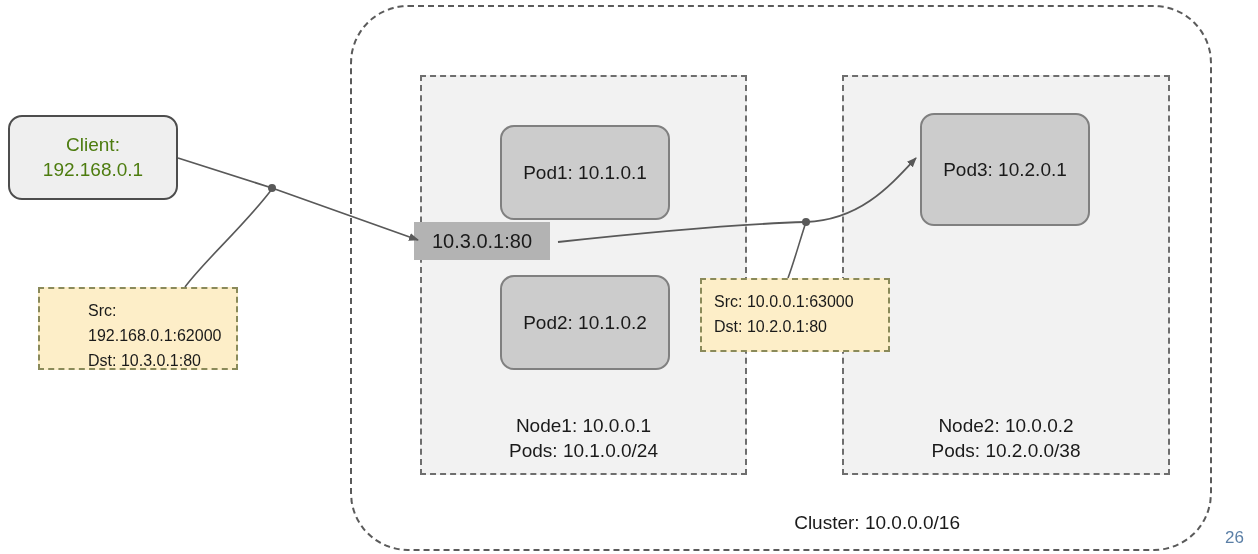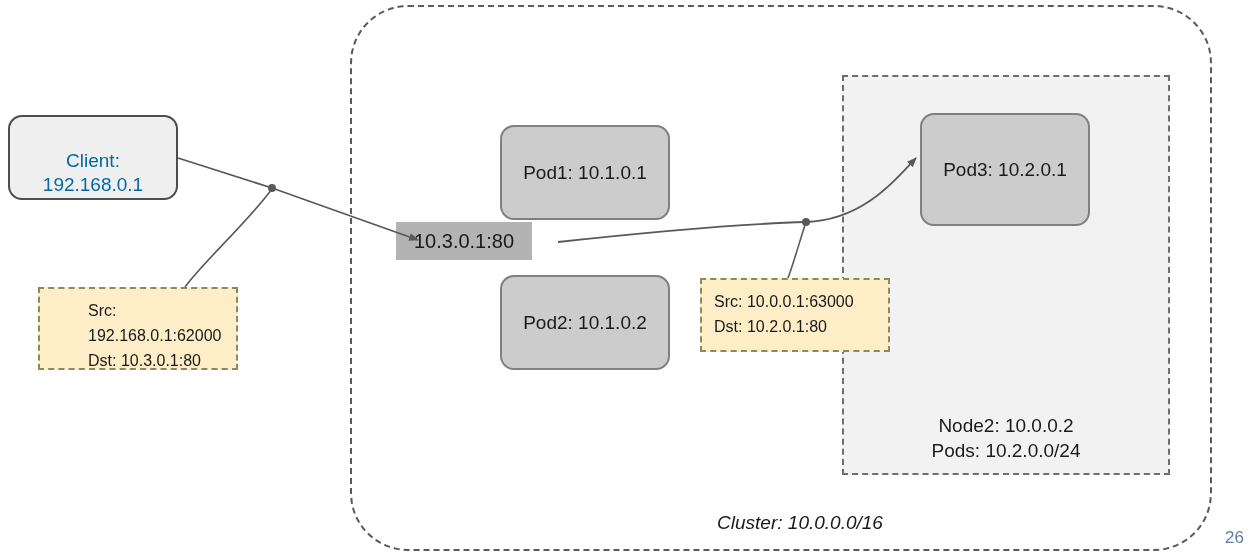--- a/index.html
+++ b/index.html
@@ -21,23 +21,22 @@
     position: absolute;
     border: 2px dashed #5a5a5a;
     border-radius: 58px;
     background: transparent;
     box-sizing: border-box;
   }
   .cluster-label {
     position: absolute;
     font-size: 19px;
     color: #1a1a1a;
-    text-align: center;
+    text-align: right;
     white-space: nowrap;
-    font-style: italic;
   }
 
   
   .node-box {
     position: absolute;
     background: #f2f2f2;
     border: 2px dashed #6e6e6e;
     box-sizing: border-box;
   }
   .node-label {
@@ -66,24 +65,24 @@
   }
 
   
   .client-box {
     position: absolute;
     background: #efefef;
     border: 2px solid #4d4d4d;
     border-radius: 14px;
     box-sizing: border-box;
     display: flex;
-    align-items: flex-end;
+    align-items: center;
     justify-content: center;
     font-size: 19px;
-    color: #0369a1;
+    color: #4d7c0f;
     text-align: center;
     line-height: 1.3;
     white-space: pre-line;
   }
 
   
   .service-box {
     position: absolute;
     background: #b3b3b3;
     box-sizing: border-box;
@@ -124,39 +123,43 @@
     pointer-events: none;
   }
 </style>
 </head>
 <body>
 
 <div id="canvas">
 
   <div class="cluster-box" style="left:350px; top:5px; width:862px; height:546px;"></div>
 
+  <div class="node-box" style="left:420px; top:75px; width:327px; height:400px;">
+    <div class="node-label" style="top:337px;">Node1: 10.0.0.1
+Pods: 10.1.0.0/24</div>
+  </div>
 
   <div class="node-box" style="left:842px; top:75px; width:328px; height:400px;">
     <div class="node-label" style="top:337px;">Node2: 10.0.0.2
-Pods: 10.2.0.0/24</div>
+Pods: 10.2.0.0/38</div>
   </div>
 
   <div class="pod-box" style="left:500px; top:125px; width:170px; height:95px;">
     <span>Pod1: 10.1.0.1</span>
   </div>
 
   <div class="pod-box" style="left:500px; top:275px; width:170px; height:95px;">
     <span>Pod2: 10.1.0.2</span>
   </div>
 
   <div class="pod-box" style="left:920px; top:113px; width:170px; height:113px;">
     <span>Pod3: 10.2.0.1</span>
   </div>
 
-  <div class="service-box" style="left:396px; top:222px; width:136px; height:38px;">
+  <div class="service-box" style="left:414px; top:222px; width:136px; height:38px;">
     <span>10.3.0.1:80</span>
   </div>
 
   <div class="client-box" style="left:8px; top:115px; width:170px; height:85px;">
     <span>Client:
 192.168.0.1</span>
   </div>
 
   <div class="note-box" style="left:38px; top:287px; width:200px; height:83px;padding-left:48px;">Src: 192.168.0.1:62000
 Dst: 10.3.0.1:80</div>

